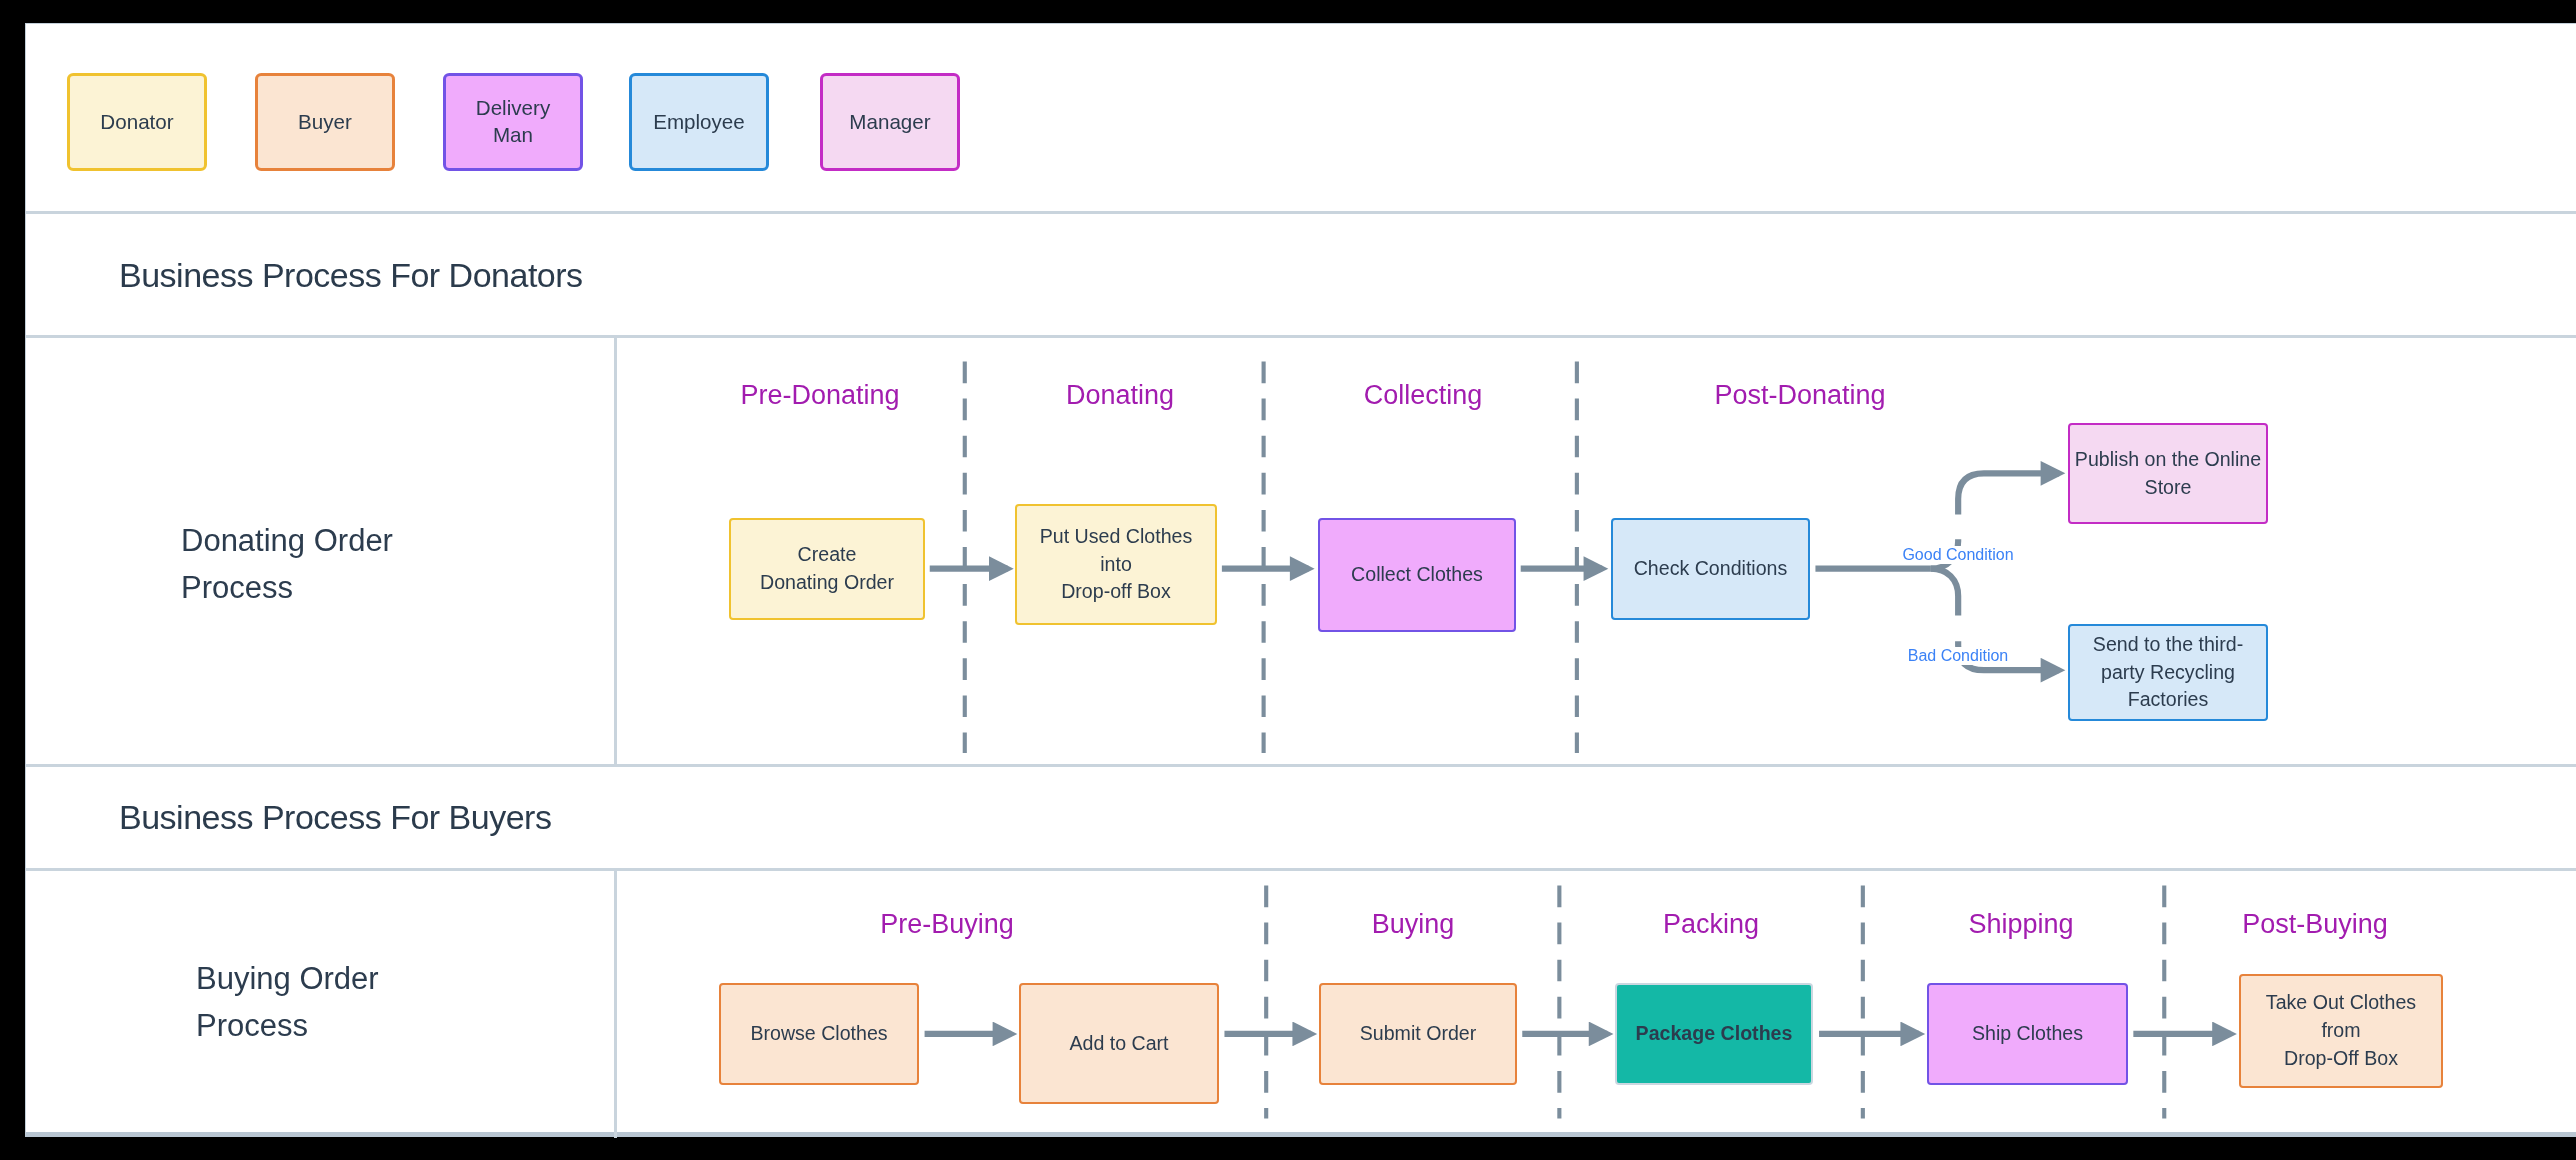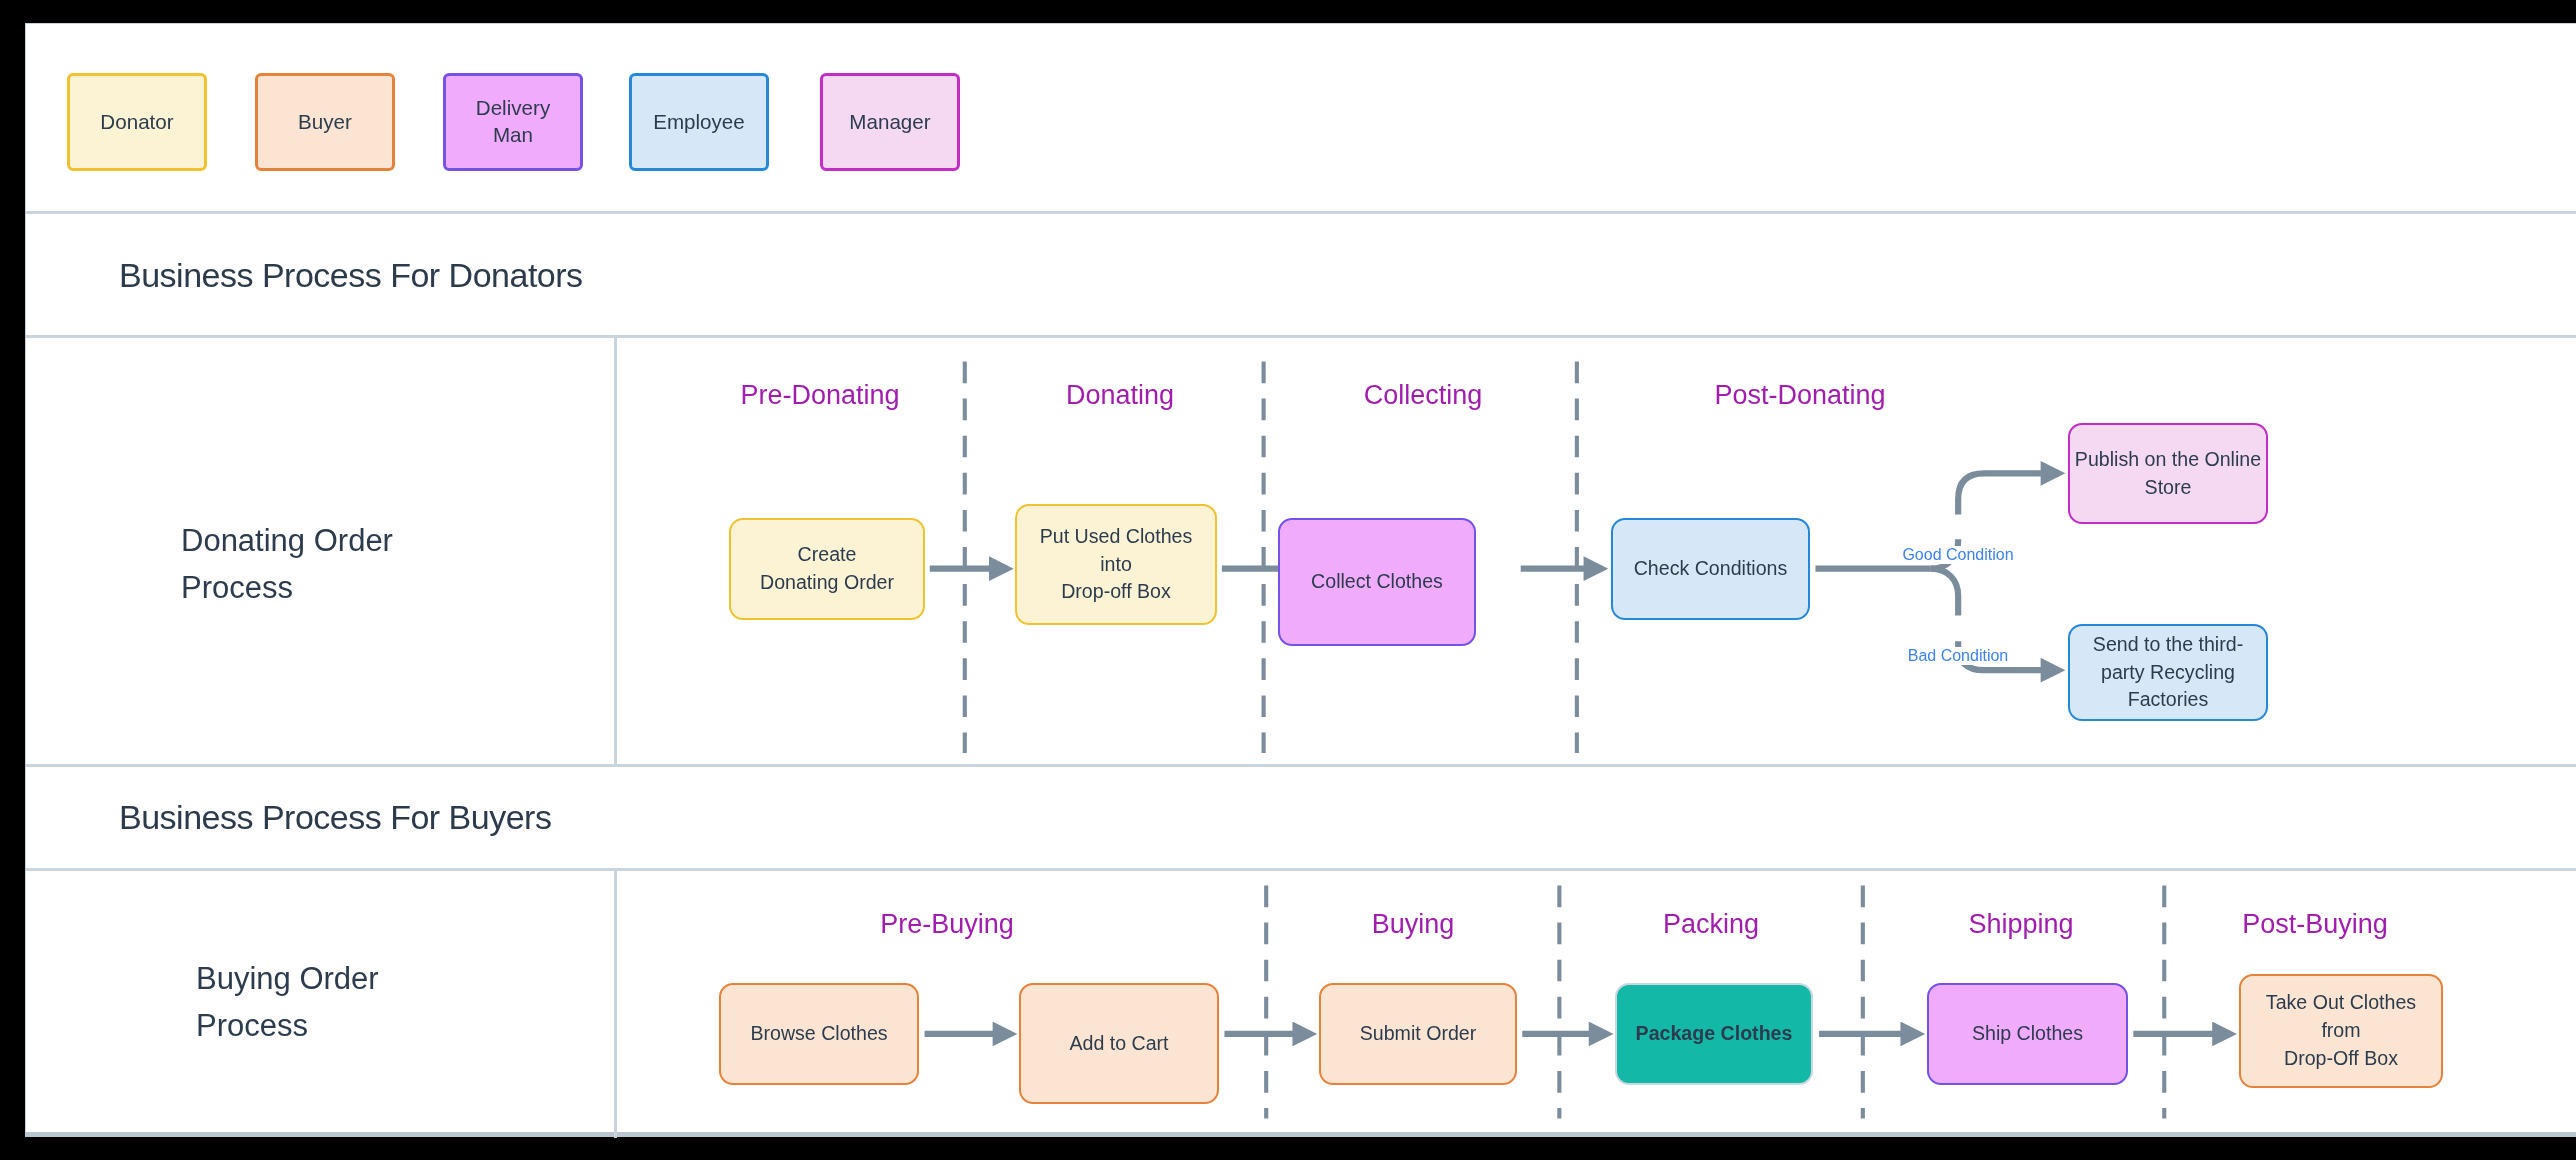--- a/index.html
+++ b/index.html
@@ -43,21 +43,21 @@
   .lane-label span{display:block;}
 
   
   .phase{
     position:absolute;transform:translateX(-50%);
     font-size:27px;color:#a21caf;white-space:nowrap;
   }
 
   
   .node{
-    position:absolute;border:2.6px solid;border-radius:14px;box-sizing:border-box;
+    position:absolute;border:2.6px solid;border-radius:4px;box-sizing:border-box;
     display:flex;align-items:center;justify-content:center;text-align:center;
     font-size:19.6px;line-height:1.42;color:#2c3c4e;white-space:pre-line;
     padding:3.1px;
   }
   .c-yellow{background:#fcf3d5;border-color:#f0c22f;}
   .c-orange{background:#fbe5d2;border-color:#e7823b;}
   .c-purple{background:#f0abfc;border-color:#7253e6;}
   .c-blue{background:#d6e8f8;border-color:#2589d9;}
   .c-pink{background:#f5d9f2;border-color:#c32cc5;}
   .c-white{background:#14b8a6;border-color:#cbd7e0;font-weight:bold;}
@@ -149,21 +149,21 @@
     </svg>
 
     <div class="cond-label" style="left:1932px;top:503px">Good Condition</div>
     <div class="cond-label" style="left:1932px;top:604px">Bad Condition</div>
 
     <div class="node c-yellow" style="left:703px;top:494px;width:196px;height:102px"><span>Create
 Donating Order</span></div>
     <div class="node c-yellow" style="left:989px;top:480px;width:202px;height:121px"><span>Put Used Clothes
 into
 Drop-off Box</span></div>
-    <div class="node c-purple" style="left:1252px;top:494px;width:198px;height:128px"><span>Collect Clothes</span></div>
+    <div class="node c-purple" style="left:1292px;top:494px;width:198px;height:114px"><span>Collect Clothes</span></div>
     <div class="node c-blue" style="left:1585px;top:494px;width:199px;height:102px"><span>Check Conditions</span></div>
     <div class="node c-pink" style="left:2042px;top:399px;width:200px;height:101px"><span>Publish on the Online
 Store</span></div>
     <div class="node c-blue" style="left:2042px;top:600px;width:200px;height:97px"><span>Send to the third-
 party Recycling
 Factories</span></div>
 
     <div class="node c-orange" style="left:693px;top:959px;width:200px;height:102px"><span>Browse Clothes</span></div>
     <div class="node c-orange" style="left:993px;top:959px;width:200px;height:121px"><span>Add to Cart</span></div>
     <div class="node c-orange" style="left:1293px;top:959px;width:198px;height:102px"><span>Submit Order</span></div>

